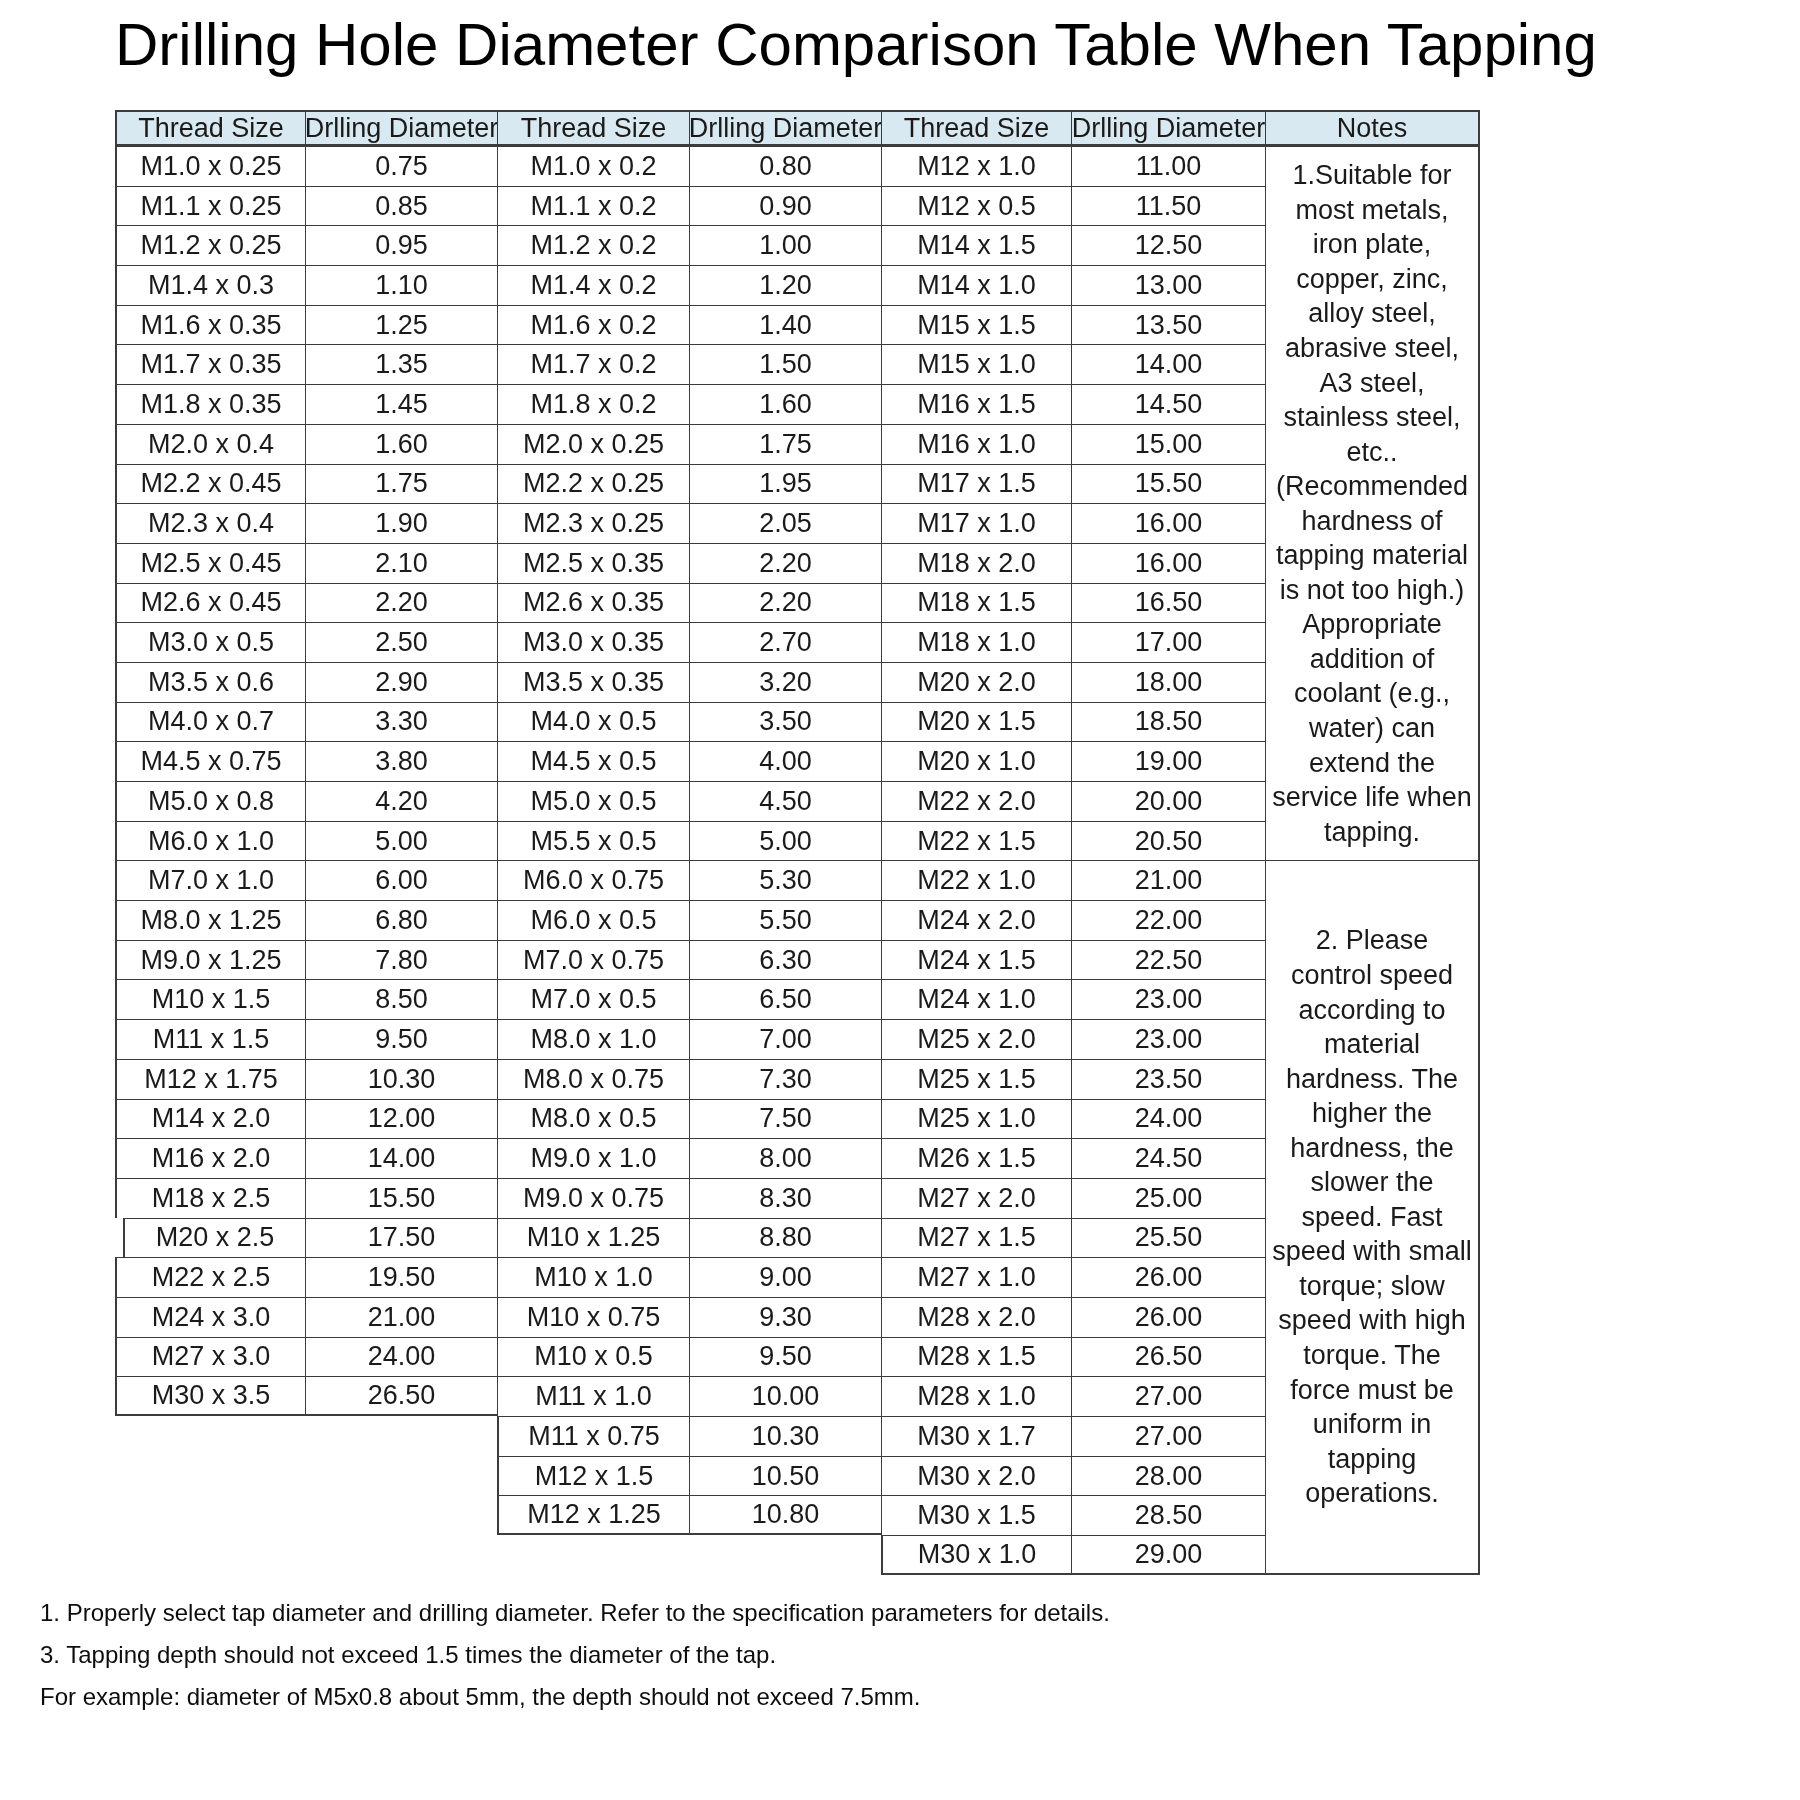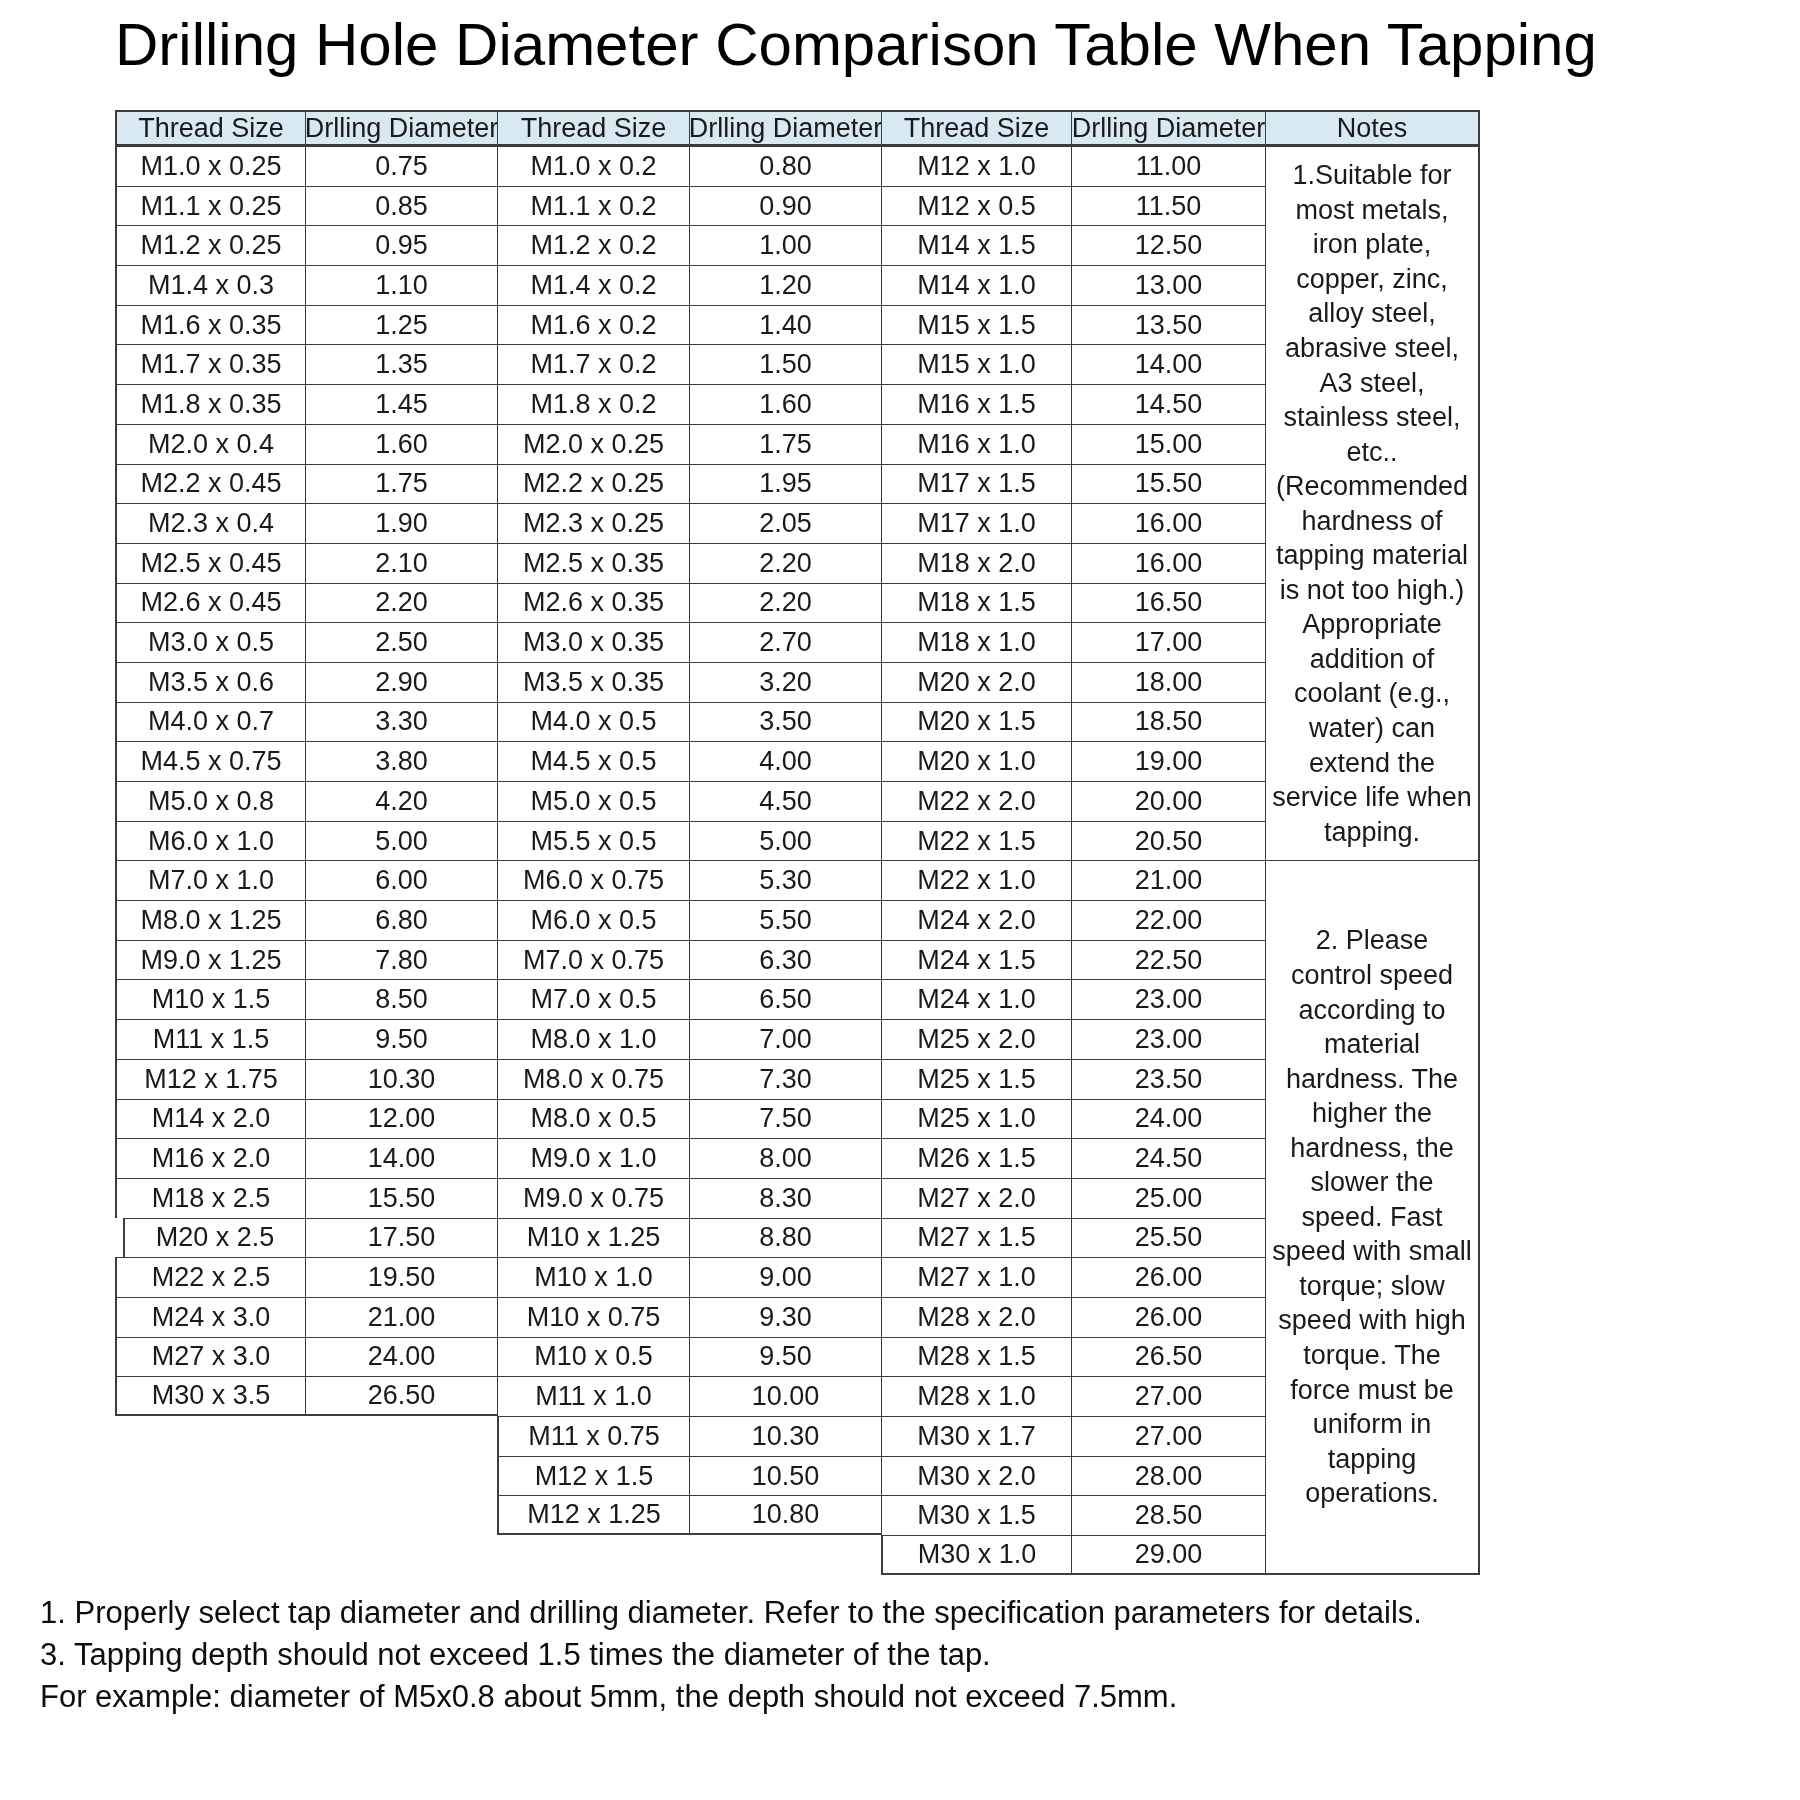--- a/index.html
+++ b/index.html
@@ -57,21 +57,21 @@
     padding:0 6px;
     text-align:center;
     font-size:27px;
     line-height:1.28;
     white-space:normal;
   }
   .footnotes{
     position:absolute;
     left:40px;top:1592px;
     width:1740px;
-    font-size:31px;
+    font-size:24px;
     line-height:42px;
     color:#0d0d0d;
   }
   .footnotes div:nth-child(4){padding-left:36px;}
 </style>
 </head>
 <body>
 
 <div>
   <h1 class="title">Drilling Hole Diameter Comparison Table When Tapping</h1>

